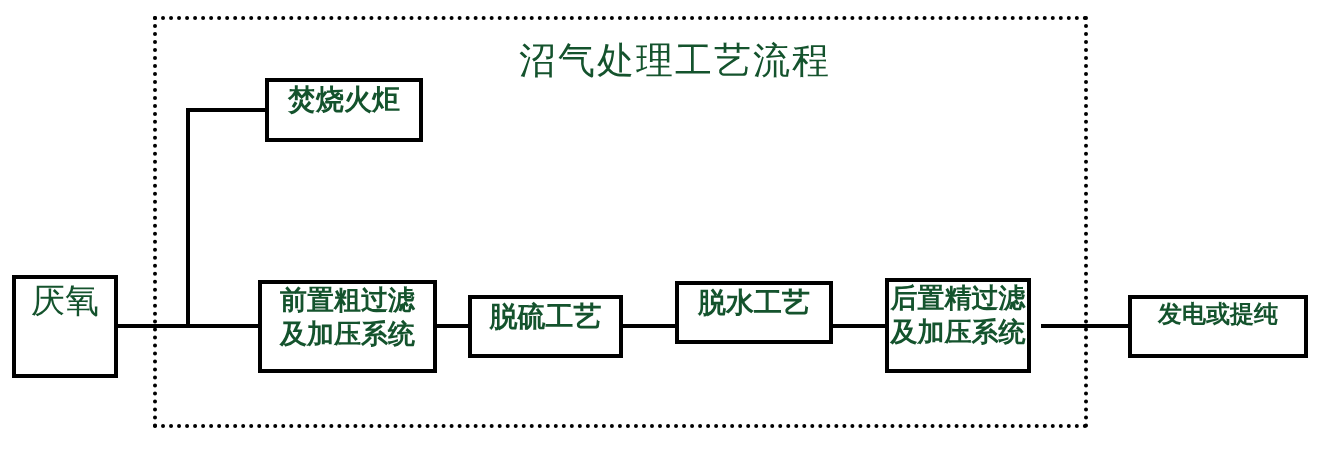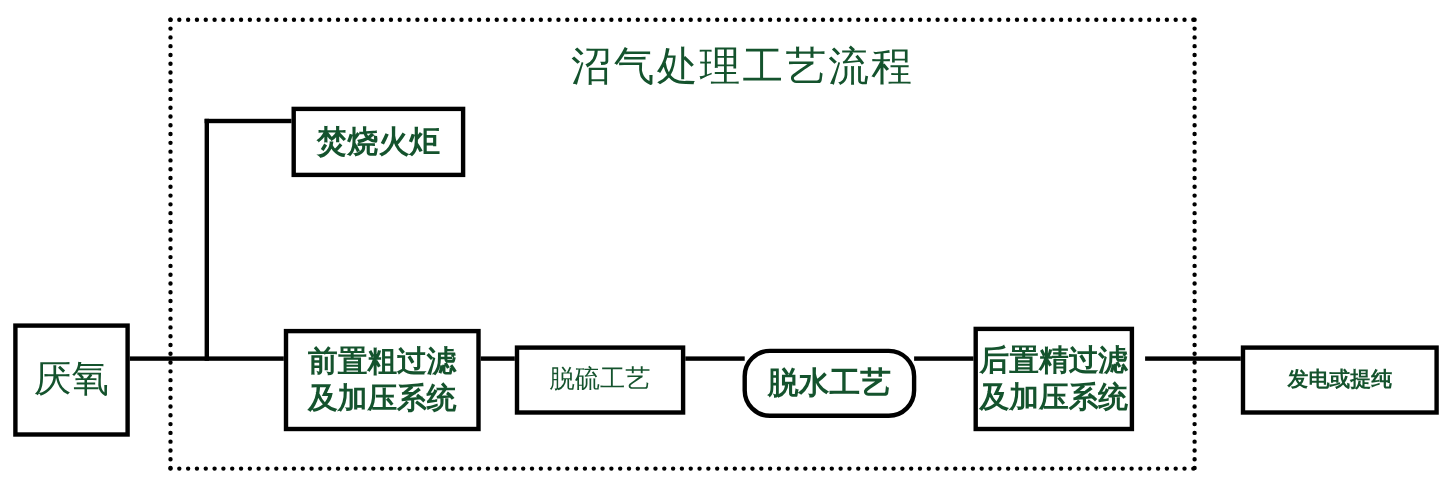--- a/index.html
+++ b/index.html
@@ -37,61 +37,59 @@
     white-space: nowrap;
   }
   .node {
     position: absolute;
     border: 4px solid #000000;
     box-sizing: border-box;
     background: #ffffff;
     display: flex;
     flex-direction: column;
     align-items: center;
-    justify-content: center;
+    justify-content: flex-start;
     text-align: center;
     line-height: 1.25;
     z-index: 2;
-    margin-top: 19px;
   }
   .node span { display: block; white-space: nowrap; }
   .node-source {
     left: 12px; top: 275px; width: 106px; height: 103px;
     font-size: 34px;
     line-height: 1.3;
   }
   .node-flare {
     left: 265px; top: 78px; width: 158px; height: 64px;
     font-size: 28px;
     font-weight: bold;
   }
   .node-prefilter {
     left: 258px; top: 280px; width: 179px; height: 93px;
     font-size: 27px;
     font-weight: bold;
   }
   .node-desulf {
     left: 468px; top: 295px; width: 155px; height: 63px;
-    font-size: 23px;
-    font-weight: normal;
+    font-size: 28px;
+    font-weight: bold;
   }
   .node-dewater {
-    left: 675px; top: 298px; width: 158px; height: 63px;
+    left: 675px; top: 281px; width: 158px; height: 63px;
     font-size: 28px;
     font-weight: bold;
-    border-radius: 25px;
   }
   .node-postfilter {
     left: 885px; top: 278px; width: 146px; height: 95px;
     font-size: 27px;
     font-weight: bold;
   }
   .node-output {
     left: 1128px; top: 295px; width: 180px; height: 63px;
-    font-size: 19px;
+    font-size: 24px;
     font-weight: bold;
   }
   .connector {
     position: absolute;
     background: #000000;
     z-index: 1;
   }
   .conn-source-prefilter { left: 114px; top: 324px; width: 146px; height: 4px; }
   .conn-branch-vertical  { left: 186px; top: 108px; width: 4px;  height: 220px; }
   .conn-branch-horizontal{ left: 186px; top: 108px; width: 81px;  height: 4px; }

